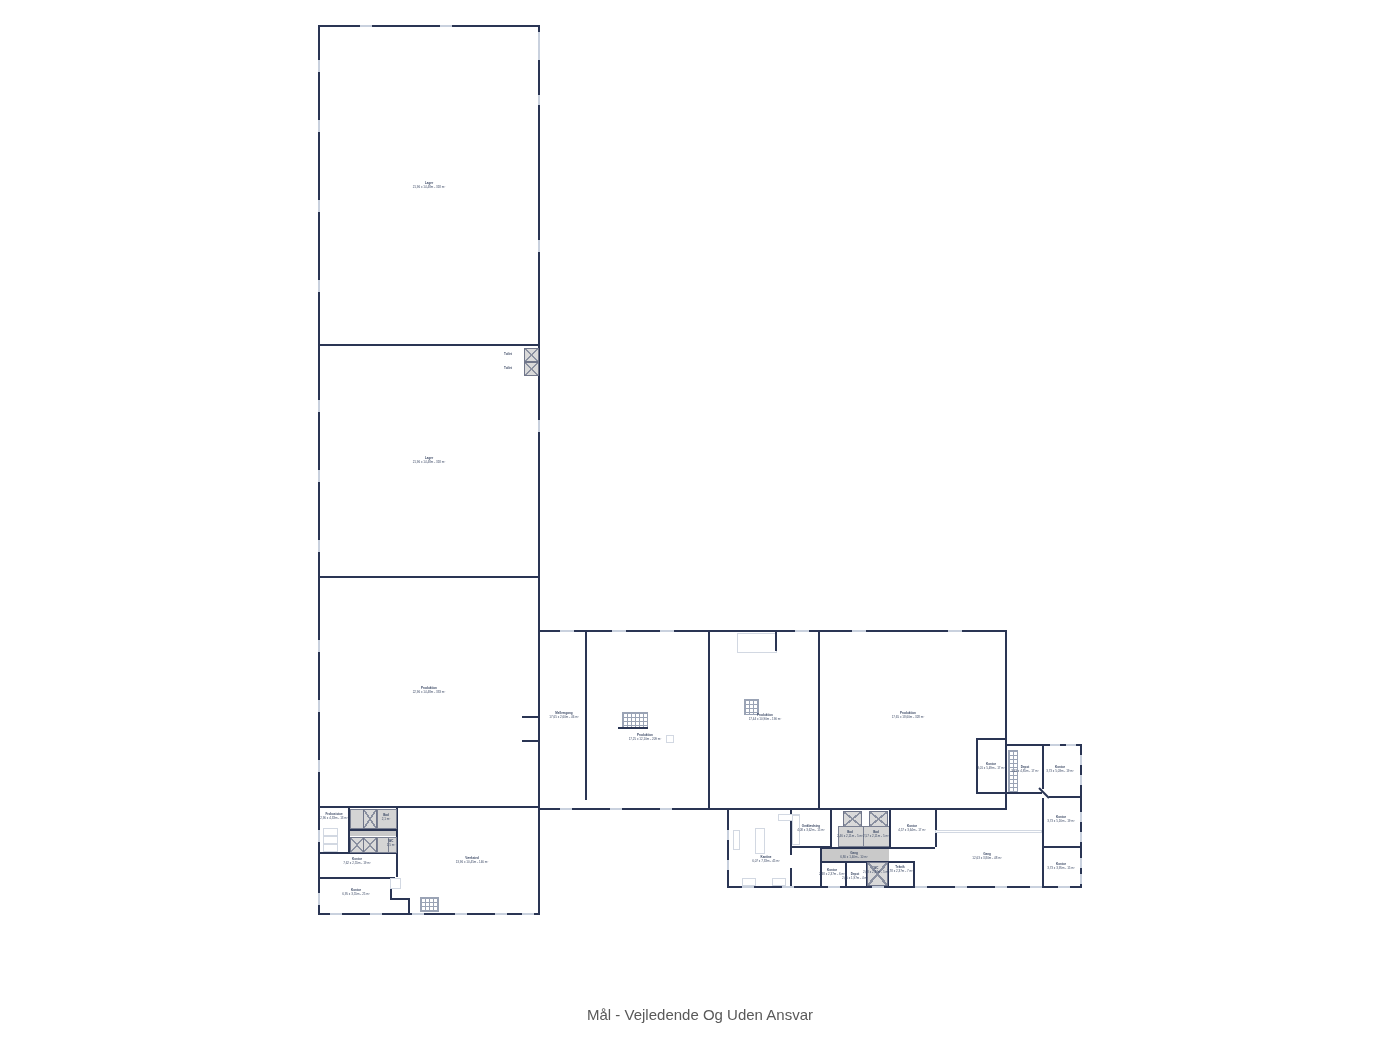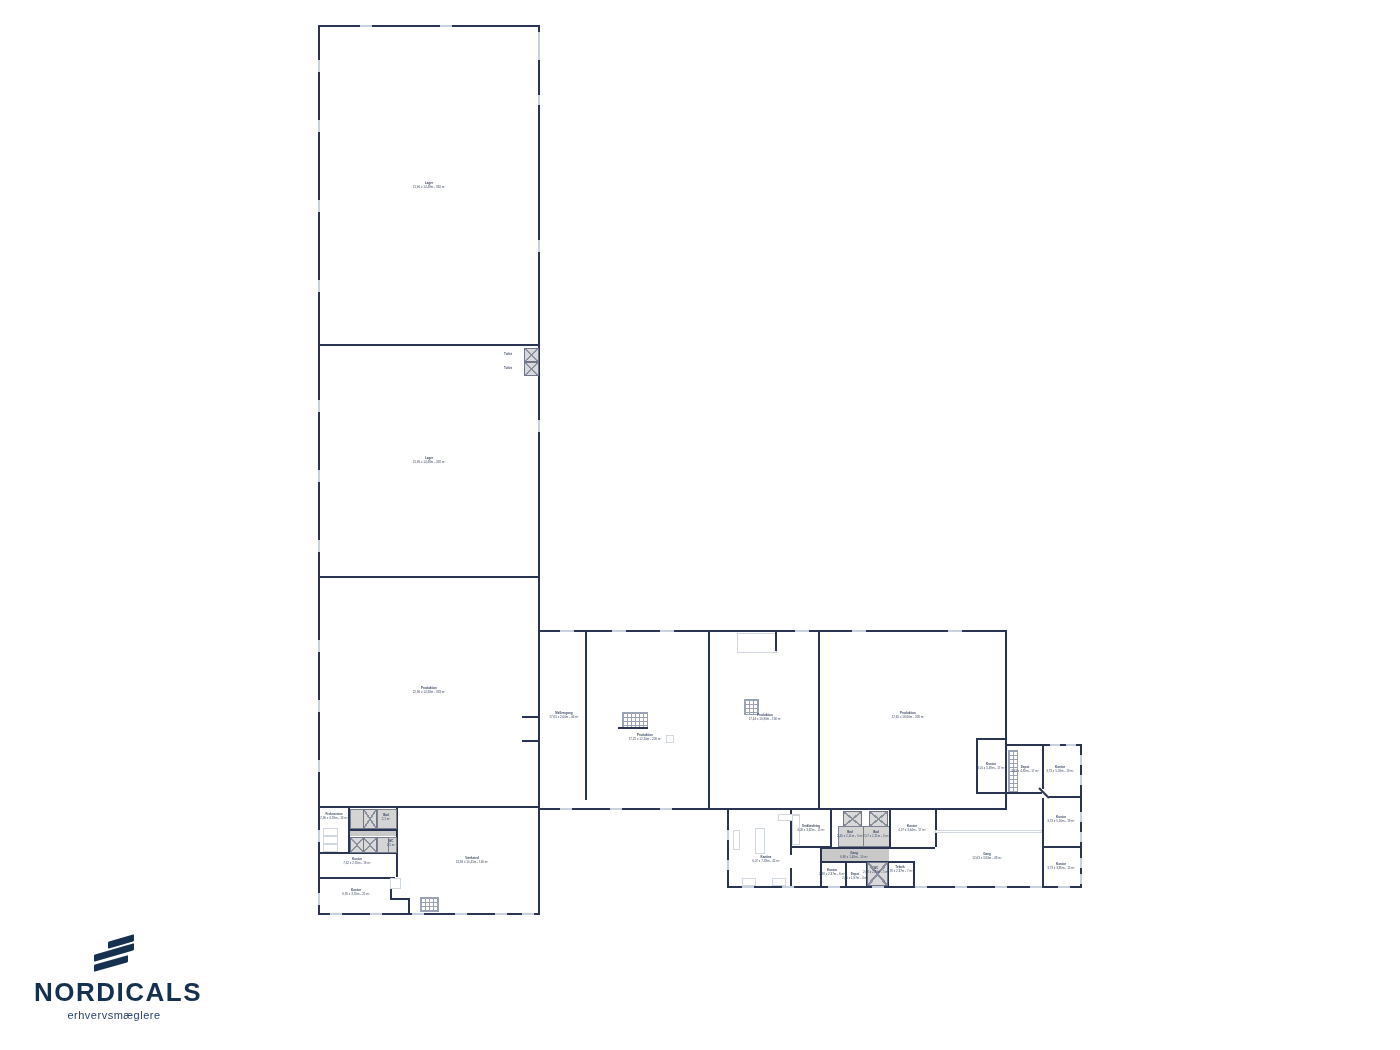--- a/index.html
+++ b/index.html
@@ -300,23 +300,15 @@
         <span>13,96 x 10,45m - 146 m²</span>
       </div>
     <div class="lbl" style="left:508px;top:354px">
         <span class="nm">Toilet</span>
       </div>
     <div class="lbl" style="left:508px;top:368px">
         <span class="nm">Toilet</span>
       </div>
   </div>
 
-  <div id="logo">
-    <div style="width:40px;margin:0 auto;">
-      <div class="stripe" style="width:26px;margin-left:14px;"></div>
-      <div class="stripe" style="width:40px;"></div>
-      <div class="stripe" style="width:34px;"></div>
-    </div>
-    <div id="brand-name">NORDICALS</div>
-    <div id="brand-tag">erhvervsmæglere</div>
-  </div>
-
+
+  <div id="footer-disclaimer">Mål - Vejledende Og Uden Ansvar</div>
 </div>
 
 </body></html>

